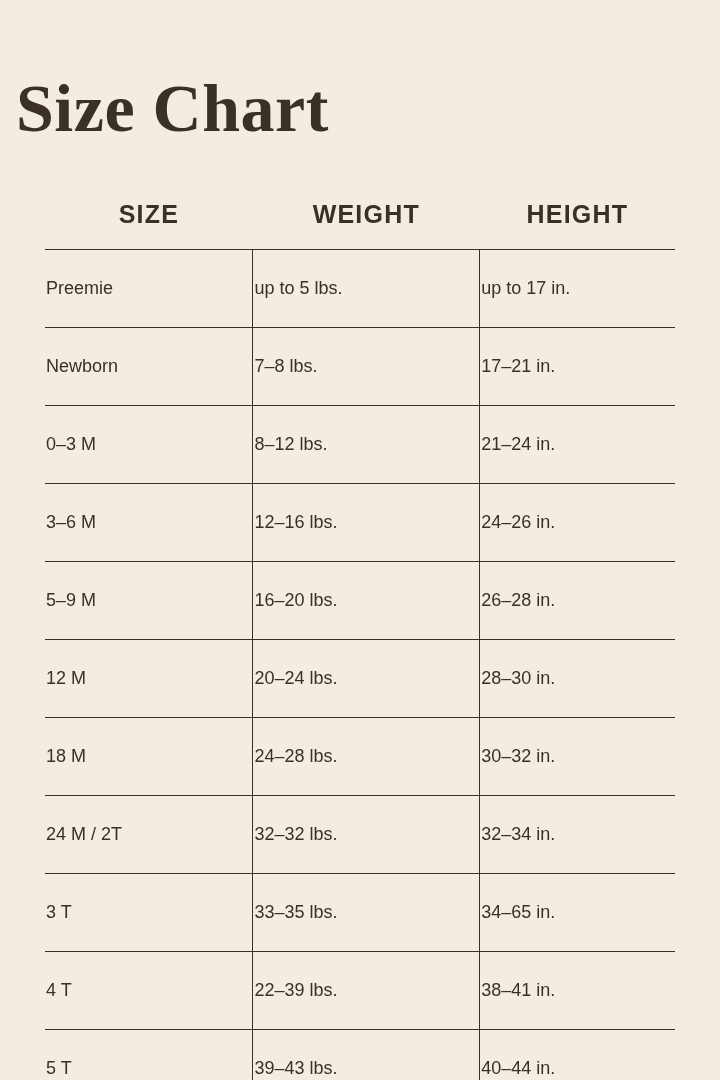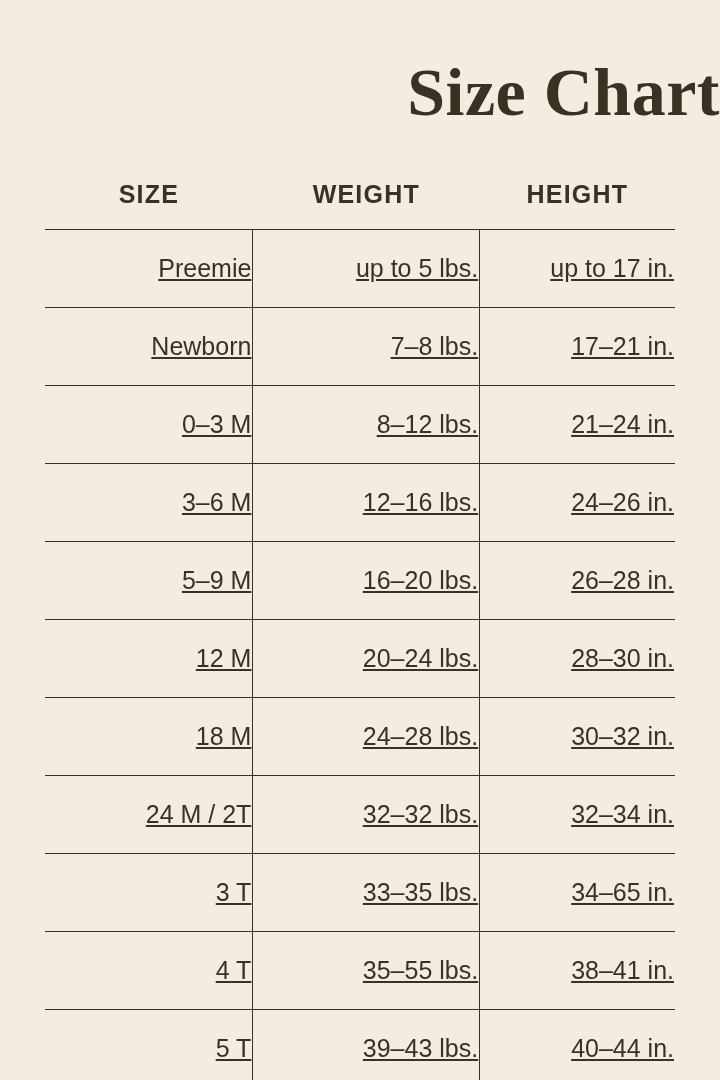--- a/index.html
+++ b/index.html
@@ -15,27 +15,27 @@
     overflow: hidden;
   }
   .page {
     width: 720px;
     height: 1080px;
     box-sizing: border-box;
     position: relative;
     background: #f3ece1;
   }
   .title {
-    text-align: right;
+    text-align: left;
     font-family: "Liberation Serif", serif;
     font-weight: bold;
     font-size: 68px;
     letter-spacing: 0.5px;
     color: #3b3024;
-    margin: 0;
+    margin: 16px;
     padding-top: 58px;
     line-height: 1.0;
   }
   .chart-wrap {
     margin: 12px auto;
     width: 630px;
     padding-top: 42px;
   }
   table.size-chart {
     width: 100%;
@@ -45,28 +45,27 @@
   table.size-chart th {
     font-size: 25px;
     font-weight: bold;
     letter-spacing: 1.2px;
     color: #3b3024;
     padding: 0 0 20px 0;
     text-align: center;
     vertical-align: middle;
   }
   table.size-chart td {
-    font-size: 25px;
+    font-size: 18px;
     font-weight: normal;
     color: #3b3024;
-    text-align: right;
+    text-align: left;
     vertical-align: middle;
     height: 75px;
     border-top: 1.6px solid #3b3024;
-    text-decoration: underline;
   }
   table.size-chart tbody tr:last-child td {
     border-bottom: 1.6px solid #3b3024;
   }
   
   table.size-chart tbody td.col-size {
     border-right: 1.6px solid #3b3024;
   }
   table.size-chart tbody td.col-weight {
     border-right: 1.6px solid #3b3024;
@@ -137,21 +136,21 @@
           <td class="col-weight">32–32 lbs.</td>
           <td class="col-height">32–34 in.</td>
         </tr>
         <tr>
           <td class="col-size">3 T</td>
           <td class="col-weight">33–35 lbs.</td>
           <td class="col-height">34–65 in.</td>
         </tr>
         <tr>
           <td class="col-size">4 T</td>
-          <td class="col-weight">35–55 lbs.</td>
+          <td class="col-weight">22–39 lbs.</td>
           <td class="col-height">38–41 in.</td>
         </tr>
         <tr>
           <td class="col-size">5 T</td>
           <td class="col-weight">39–43 lbs.</td>
           <td class="col-height">40–44 in.</td>
         </tr>
       </tbody>
     </table>
   </div>

